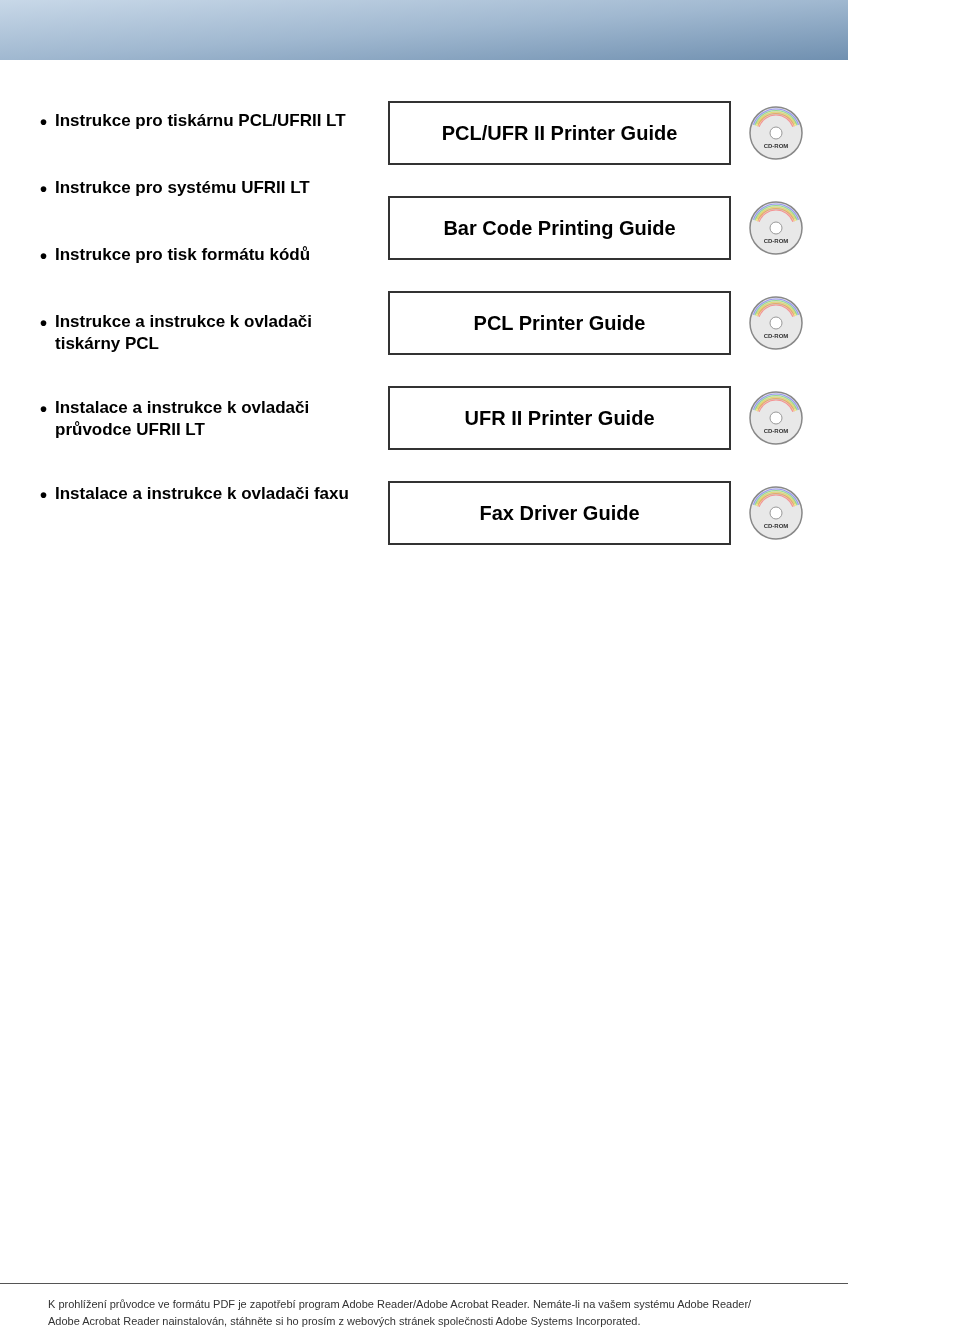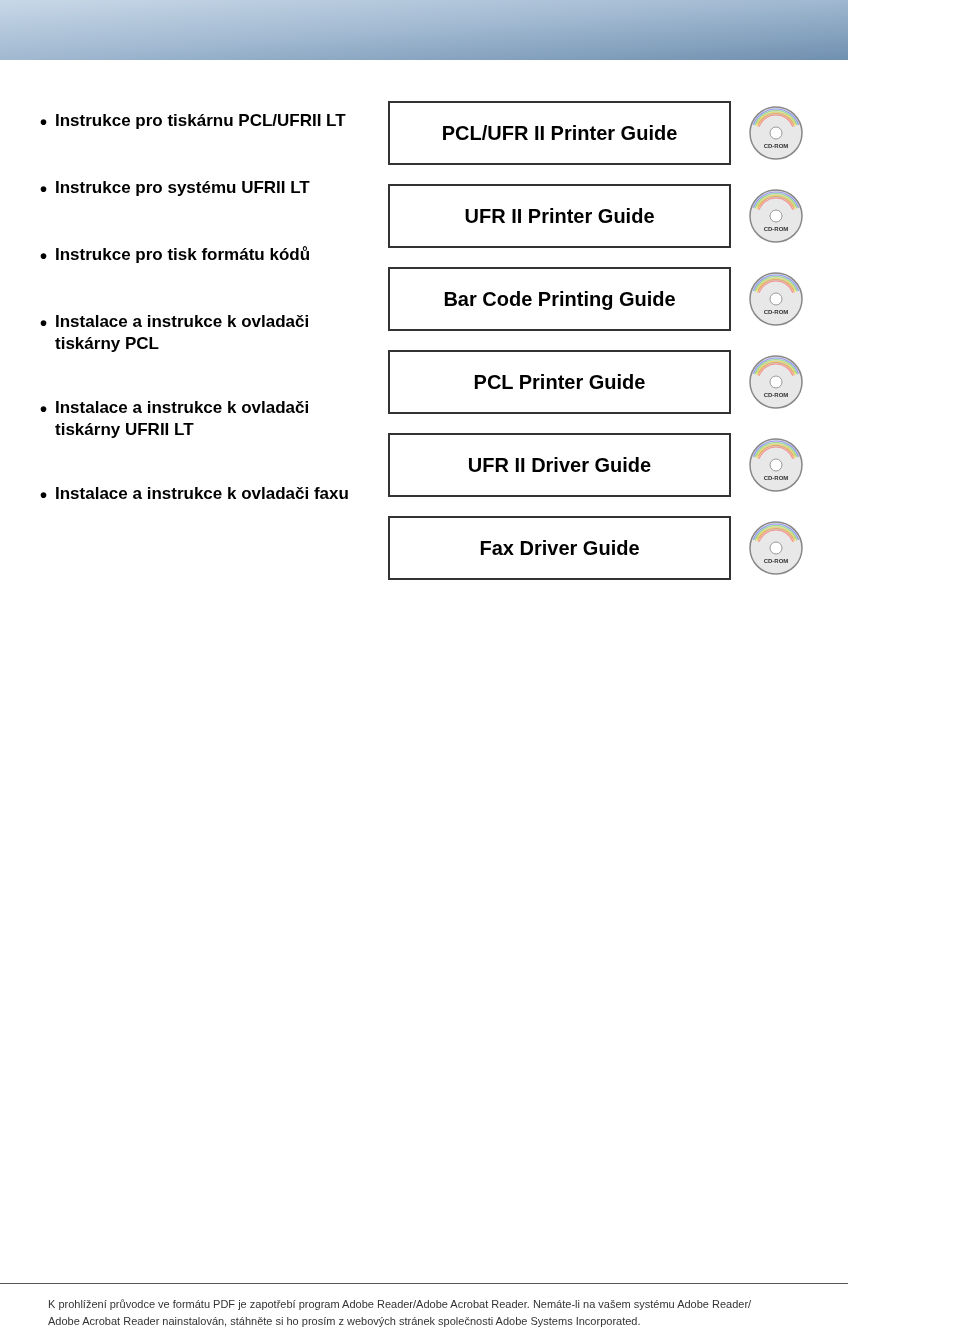--- a/index.html
+++ b/index.html
@@ -64,21 +64,21 @@
       flex-shrink: 0;
       margin-top: -1px;
     }
 
     
     .right-column {
       width: 420px;
       display: flex;
       flex-direction: column;
       align-items: center;
-      gap: 0px;
+      gap: 12px;
     }
 
     .guide-row {
       display: flex;
       align-items: center;
       width: 100%;
       margin-bottom: 18px;
     }
 
     .guide-box {
@@ -129,22 +129,22 @@
 
   <div class="top-banner"></div>
 
   <div class="main-content">
 
     <div class="left-column">
 
     <div class="left-item">Instrukce pro tiskárnu PCL/UFRII LT</div>
         <div class="left-item">Instrukce pro systému UFRII LT</div>
         <div class="left-item">Instrukce pro tisk formátu kódů</div>
-        <div class="left-item">Instalace a instrukce k ovladači tiskárny PCL</div>
-        <div class="left-item">Instalace a instrukce k ovladači tiskárny UFRII LT</div>
+        <div class="left-item">Instrukce a instrukce k ovladači tiskárny PCL</div>
+        <div class="left-item">Instalace a instrukce k ovladači průvodce UFRII LT</div>
         <div class="left-item">Instalace a instrukce k ovladači faxu</div>
       </div>
 
     <div class="right-column">
 
     <div class="guide-row">
           <div class="guide-box">PCL/UFR II Printer Guide</div>
           <div class="cdrom-icon">
             <svg viewBox="0 0 58 58" width="58" height="58" class="cdrom-svg">
               <circle cx="29" cy="29" r="26" fill="#e8e8e8" stroke="#888" stroke-width="1.5"></circle>
@@ -153,69 +153,53 @@
               <text x="29" y="44" text-anchor="middle" font-size="6" font-family="Arial, sans-serif" font-weight="bold" fill="#333333">CD-ROM</text>
               <path d="M 12.085532825853647,22.843637420137966 A 18,18 0 0,1 45.91446717414635,22.843637420137966" fill="none" stroke="#ff4444" stroke-width="1.2" opacity="0.5"></path>
               <path d="M 10.675993894674786,22.330607205149462 A 19.5,19.5 0 0,1 47.32400610532521,22.330607205149462" fill="none" stroke="#ff8800" stroke-width="1.2" opacity="0.5"></path>
               <path d="M 9.266454963495924,21.81757699016096 A 21,21 0 0,1 48.733545036504076,21.81757699016096" fill="none" stroke="#ffee00" stroke-width="1.2" opacity="0.5"></path>
               <path d="M 7.856916032317059,21.304546775172454 A 22.5,22.5 0 0,1 50.14308396768294,21.304546775172454" fill="none" stroke="#44cc44" stroke-width="1.2" opacity="0.5"></path>
               <path d="M 6.447377101138198,20.79151656018395 A 24,24 0 0,1 51.5526228988618,20.791516560183954" fill="none" stroke="#4444ff" stroke-width="1.2" opacity="0.5"></path>
             </svg>
           </div>
         </div>
         <div class="guide-row">
+          <div class="guide-box">Bar Code Printing Guide</div>
+          <div class="cdrom-icon">
+            <svg viewBox="0 0 58 58" width="58" height="58" class="cdrom-svg">
+              <circle cx="29" cy="29" r="26" fill="#e8e8e8" stroke="#888" stroke-width="1.5"></circle>
+              <path d="M 10,20 A 22,22 0 0,1 48,20" fill="none" stroke="#bbbbbb" stroke-width="3" opacity="0.6"></path>
+              <circle cx="29" cy="29" r="6" fill="#ffffff" stroke="#999" stroke-width="1"></circle>
+              <text x="29" y="44" text-anchor="middle" font-size="6" font-family="Arial, sans-serif" font-weight="bold" fill="#333333">CD-ROM</text>
+              <path d="M 12.085532825853647,22.843637420137966 A 18,18 0 0,1 45.91446717414635,22.843637420137966" fill="none" stroke="#ff4444" stroke-width="1.2" opacity="0.5"></path>
+              <path d="M 10.675993894674786,22.330607205149462 A 19.5,19.5 0 0,1 47.32400610532521,22.330607205149462" fill="none" stroke="#ff8800" stroke-width="1.2" opacity="0.5"></path>
+              <path d="M 9.266454963495924,21.81757699016096 A 21,21 0 0,1 48.733545036504076,21.81757699016096" fill="none" stroke="#ffee00" stroke-width="1.2" opacity="0.5"></path>
+              <path d="M 7.856916032317059,21.304546775172454 A 22.5,22.5 0 0,1 50.14308396768294,21.304546775172454" fill="none" stroke="#44cc44" stroke-width="1.2" opacity="0.5"></path>
+              <path d="M 6.447377101138198,20.79151656018395 A 24,24 0 0,1 51.5526228988618,20.791516560183954" fill="none" stroke="#4444ff" stroke-width="1.2" opacity="0.5"></path>
+            </svg>
+          </div>
+        </div>
+        <div class="guide-row">
+          <div class="guide-box">PCL Printer Guide</div>
+          <div class="cdrom-icon">
+            <svg viewBox="0 0 58 58" width="58" height="58" class="cdrom-svg">
+              <circle cx="29" cy="29" r="26" fill="#e8e8e8" stroke="#888" stroke-width="1.5"></circle>
+              <path d="M 10,20 A 22,22 0 0,1 48,20" fill="none" stroke="#bbbbbb" stroke-width="3" opacity="0.6"></path>
+              <circle cx="29" cy="29" r="6" fill="#ffffff" stroke="#999" stroke-width="1"></circle>
+              <text x="29" y="44" text-anchor="middle" font-size="6" font-family="Arial, sans-serif" font-weight="bold" fill="#333333">CD-ROM</text>
+              <path d="M 12.085532825853647,22.843637420137966 A 18,18 0 0,1 45.91446717414635,22.843637420137966" fill="none" stroke="#ff4444" stroke-width="1.2" opacity="0.5"></path>
+              <path d="M 10.675993894674786,22.330607205149462 A 19.5,19.5 0 0,1 47.32400610532521,22.330607205149462" fill="none" stroke="#ff8800" stroke-width="1.2" opacity="0.5"></path>
+              <path d="M 9.266454963495924,21.81757699016096 A 21,21 0 0,1 48.733545036504076,21.81757699016096" fill="none" stroke="#ffee00" stroke-width="1.2" opacity="0.5"></path>
+              <path d="M 7.856916032317059,21.304546775172454 A 22.5,22.5 0 0,1 50.14308396768294,21.304546775172454" fill="none" stroke="#44cc44" stroke-width="1.2" opacity="0.5"></path>
+              <path d="M 6.447377101138198,20.79151656018395 A 24,24 0 0,1 51.5526228988618,20.791516560183954" fill="none" stroke="#4444ff" stroke-width="1.2" opacity="0.5"></path>
+            </svg>
+          </div>
+        </div>
+        <div class="guide-row">
           <div class="guide-box">UFR II Printer Guide</div>
-          <div class="cdrom-icon">
-            <svg viewBox="0 0 58 58" width="58" height="58" class="cdrom-svg">
-              <circle cx="29" cy="29" r="26" fill="#e8e8e8" stroke="#888" stroke-width="1.5"></circle>
-              <path d="M 10,20 A 22,22 0 0,1 48,20" fill="none" stroke="#bbbbbb" stroke-width="3" opacity="0.6"></path>
-              <circle cx="29" cy="29" r="6" fill="#ffffff" stroke="#999" stroke-width="1"></circle>
-              <text x="29" y="44" text-anchor="middle" font-size="6" font-family="Arial, sans-serif" font-weight="bold" fill="#333333">CD-ROM</text>
-              <path d="M 12.085532825853647,22.843637420137966 A 18,18 0 0,1 45.91446717414635,22.843637420137966" fill="none" stroke="#ff4444" stroke-width="1.2" opacity="0.5"></path>
-              <path d="M 10.675993894674786,22.330607205149462 A 19.5,19.5 0 0,1 47.32400610532521,22.330607205149462" fill="none" stroke="#ff8800" stroke-width="1.2" opacity="0.5"></path>
-              <path d="M 9.266454963495924,21.81757699016096 A 21,21 0 0,1 48.733545036504076,21.81757699016096" fill="none" stroke="#ffee00" stroke-width="1.2" opacity="0.5"></path>
-              <path d="M 7.856916032317059,21.304546775172454 A 22.5,22.5 0 0,1 50.14308396768294,21.304546775172454" fill="none" stroke="#44cc44" stroke-width="1.2" opacity="0.5"></path>
-              <path d="M 6.447377101138198,20.79151656018395 A 24,24 0 0,1 51.5526228988618,20.791516560183954" fill="none" stroke="#4444ff" stroke-width="1.2" opacity="0.5"></path>
-            </svg>
-          </div>
-        </div>
-        <div class="guide-row">
-          <div class="guide-box">Bar Code Printing Guide</div>
-          <div class="cdrom-icon">
-            <svg viewBox="0 0 58 58" width="58" height="58" class="cdrom-svg">
-              <circle cx="29" cy="29" r="26" fill="#e8e8e8" stroke="#888" stroke-width="1.5"></circle>
-              <path d="M 10,20 A 22,22 0 0,1 48,20" fill="none" stroke="#bbbbbb" stroke-width="3" opacity="0.6"></path>
-              <circle cx="29" cy="29" r="6" fill="#ffffff" stroke="#999" stroke-width="1"></circle>
-              <text x="29" y="44" text-anchor="middle" font-size="6" font-family="Arial, sans-serif" font-weight="bold" fill="#333333">CD-ROM</text>
-              <path d="M 12.085532825853647,22.843637420137966 A 18,18 0 0,1 45.91446717414635,22.843637420137966" fill="none" stroke="#ff4444" stroke-width="1.2" opacity="0.5"></path>
-              <path d="M 10.675993894674786,22.330607205149462 A 19.5,19.5 0 0,1 47.32400610532521,22.330607205149462" fill="none" stroke="#ff8800" stroke-width="1.2" opacity="0.5"></path>
-              <path d="M 9.266454963495924,21.81757699016096 A 21,21 0 0,1 48.733545036504076,21.81757699016096" fill="none" stroke="#ffee00" stroke-width="1.2" opacity="0.5"></path>
-              <path d="M 7.856916032317059,21.304546775172454 A 22.5,22.5 0 0,1 50.14308396768294,21.304546775172454" fill="none" stroke="#44cc44" stroke-width="1.2" opacity="0.5"></path>
-              <path d="M 6.447377101138198,20.79151656018395 A 24,24 0 0,1 51.5526228988618,20.791516560183954" fill="none" stroke="#4444ff" stroke-width="1.2" opacity="0.5"></path>
-            </svg>
-          </div>
-        </div>
-        <div class="guide-row">
-          <div class="guide-box">PCL Printer Guide</div>
-          <div class="cdrom-icon">
-            <svg viewBox="0 0 58 58" width="58" height="58" class="cdrom-svg">
-              <circle cx="29" cy="29" r="26" fill="#e8e8e8" stroke="#888" stroke-width="1.5"></circle>
-              <path d="M 10,20 A 22,22 0 0,1 48,20" fill="none" stroke="#bbbbbb" stroke-width="3" opacity="0.6"></path>
-              <circle cx="29" cy="29" r="6" fill="#ffffff" stroke="#999" stroke-width="1"></circle>
-              <text x="29" y="44" text-anchor="middle" font-size="6" font-family="Arial, sans-serif" font-weight="bold" fill="#333333">CD-ROM</text>
-              <path d="M 12.085532825853647,22.843637420137966 A 18,18 0 0,1 45.91446717414635,22.843637420137966" fill="none" stroke="#ff4444" stroke-width="1.2" opacity="0.5"></path>
-              <path d="M 10.675993894674786,22.330607205149462 A 19.5,19.5 0 0,1 47.32400610532521,22.330607205149462" fill="none" stroke="#ff8800" stroke-width="1.2" opacity="0.5"></path>
-              <path d="M 9.266454963495924,21.81757699016096 A 21,21 0 0,1 48.733545036504076,21.81757699016096" fill="none" stroke="#ffee00" stroke-width="1.2" opacity="0.5"></path>
-              <path d="M 7.856916032317059,21.304546775172454 A 22.5,22.5 0 0,1 50.14308396768294,21.304546775172454" fill="none" stroke="#44cc44" stroke-width="1.2" opacity="0.5"></path>
-              <path d="M 6.447377101138198,20.79151656018395 A 24,24 0 0,1 51.5526228988618,20.791516560183954" fill="none" stroke="#4444ff" stroke-width="1.2" opacity="0.5"></path>
-            </svg>
-          </div>
-        </div>
-        <div class="guide-row">
-          <div class="guide-box">UFR II Driver Guide</div>
           <div class="cdrom-icon">
             <svg viewBox="0 0 58 58" width="58" height="58" class="cdrom-svg">
               <circle cx="29" cy="29" r="26" fill="#e8e8e8" stroke="#888" stroke-width="1.5"></circle>
               <path d="M 10,20 A 22,22 0 0,1 48,20" fill="none" stroke="#bbbbbb" stroke-width="3" opacity="0.6"></path>
               <circle cx="29" cy="29" r="6" fill="#ffffff" stroke="#999" stroke-width="1"></circle>
               <text x="29" y="44" text-anchor="middle" font-size="6" font-family="Arial, sans-serif" font-weight="bold" fill="#333333">CD-ROM</text>
               <path d="M 12.085532825853647,22.843637420137966 A 18,18 0 0,1 45.91446717414635,22.843637420137966" fill="none" stroke="#ff4444" stroke-width="1.2" opacity="0.5"></path>
               <path d="M 10.675993894674786,22.330607205149462 A 19.5,19.5 0 0,1 47.32400610532521,22.330607205149462" fill="none" stroke="#ff8800" stroke-width="1.2" opacity="0.5"></path>
               <path d="M 9.266454963495924,21.81757699016096 A 21,21 0 0,1 48.733545036504076,21.81757699016096" fill="none" stroke="#ffee00" stroke-width="1.2" opacity="0.5"></path>
               <path d="M 7.856916032317059,21.304546775172454 A 22.5,22.5 0 0,1 50.14308396768294,21.304546775172454" fill="none" stroke="#44cc44" stroke-width="1.2" opacity="0.5"></path>

